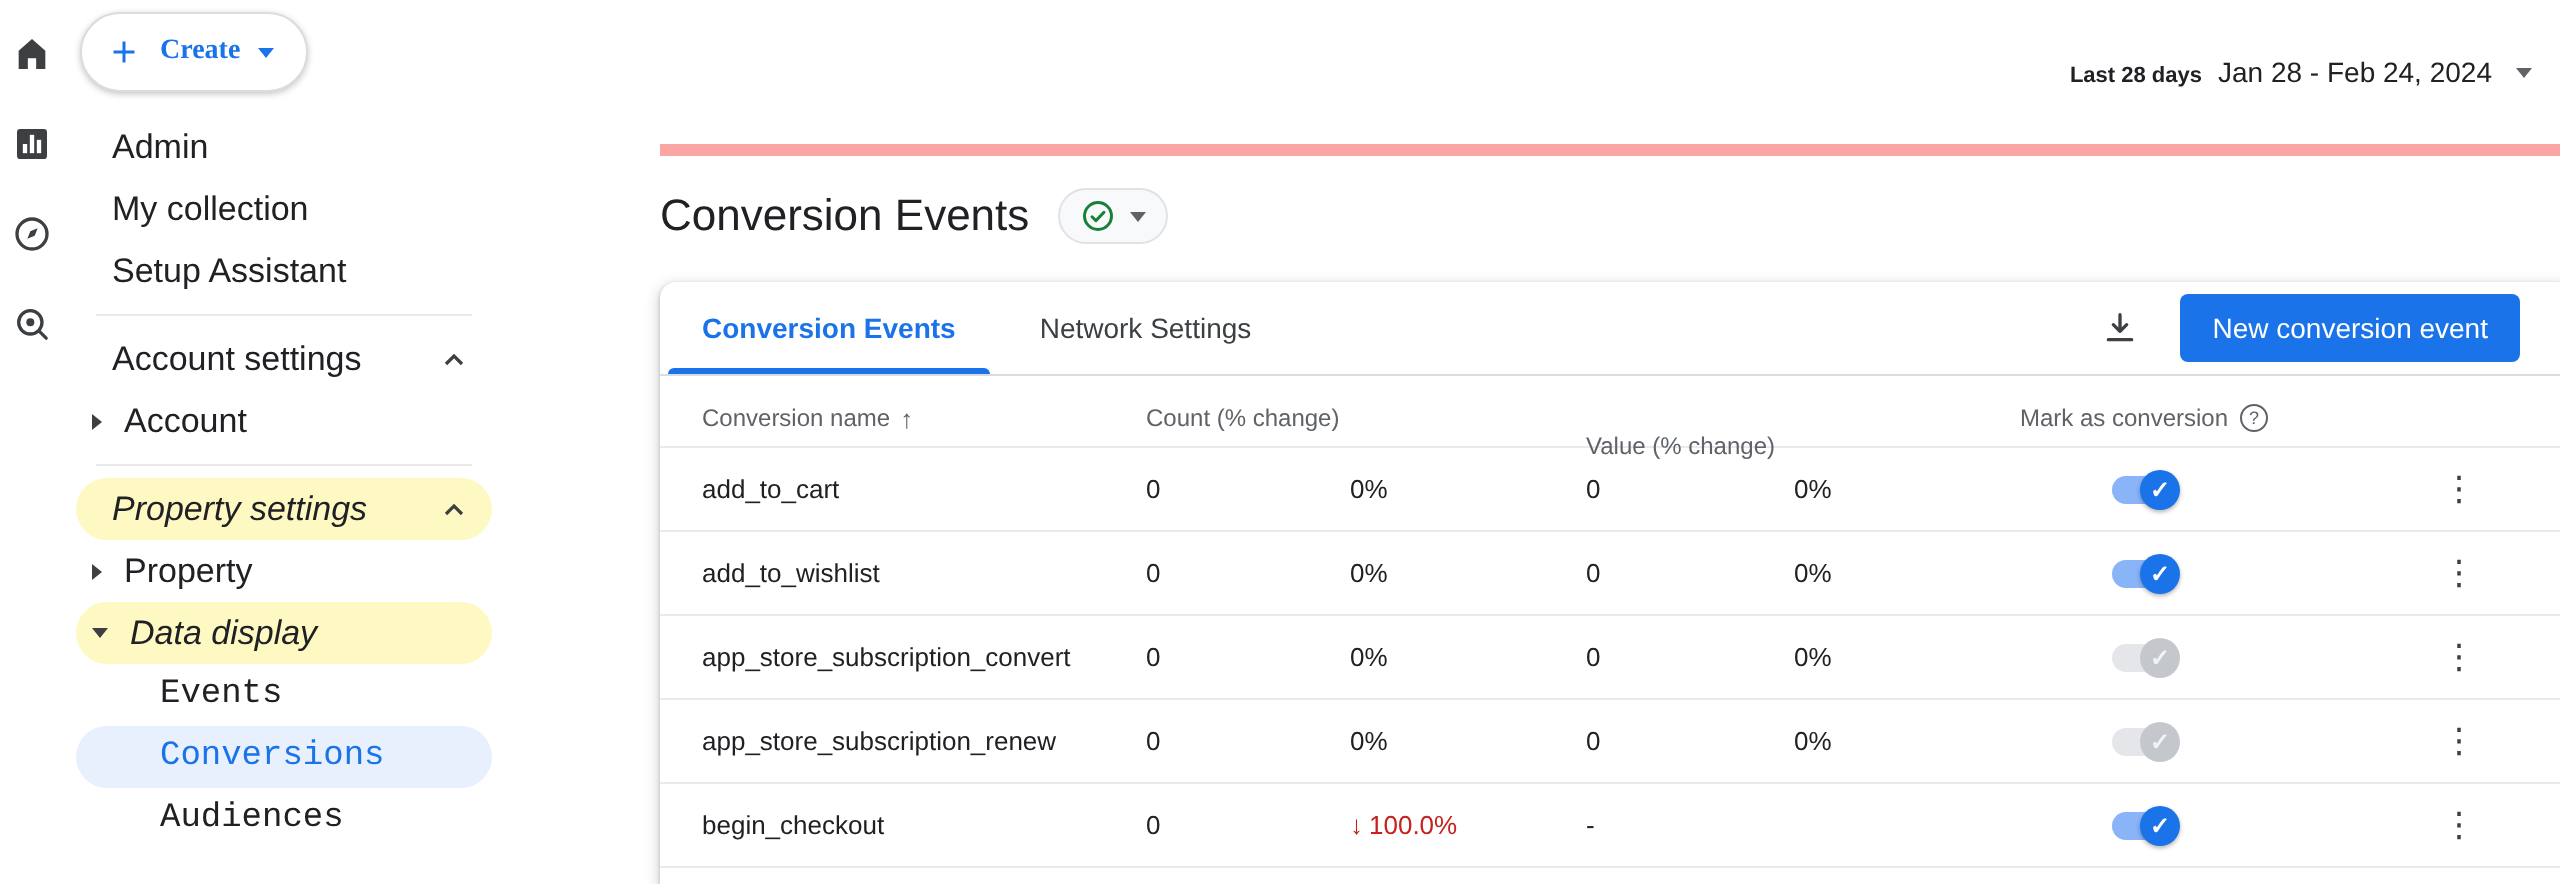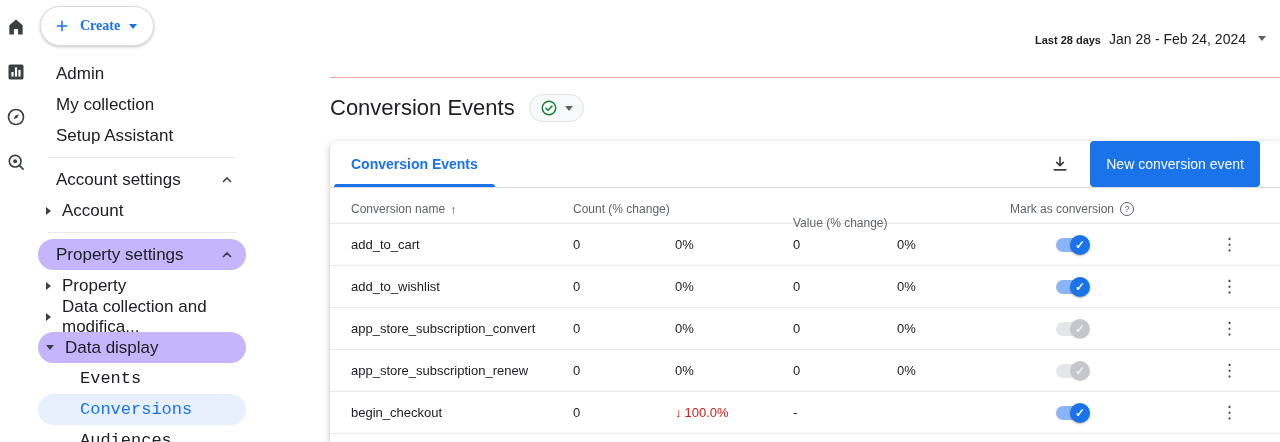--- a/index.html
+++ b/index.html
@@ -24,29 +24,29 @@
     font-family:Liberation Serif, serif; font-size:14px; font-weight:700; color:#1a73e8; cursor:pointer;
   }
   .caret-down-blue { width:0; height:0; border-left:4px solid transparent; border-right:4px solid transparent; border-top:5px solid #1a73e8; }
   .menu { margin-top:12px; }
   .mi { height:31px; margin-left:6px; width:208px; display:flex; align-items:center;
         font-size:17px; color:#202124; border-radius:16px; cursor:pointer; }
   .mi.plain   { padding-left:18px; }
   .mi.section { padding-left:18px; padding-right:14px; justify-content:space-between; }
   .mi.expand  { padding-left:8px; gap:11px; }
   .mi.sub     { padding-left:42px;font-family:Liberation Mono, monospace; }
-  .mi.pill-grey { background:#c4b5fd; }
+  .mi.pill-grey { background:#fef9c3;font-style:italic; }
   .mi.selected  { background:#e8f0fe; color:#1a73e8; font-weight:500; }
   .sep { height:1px; background:#e8eaed; margin:6px 10px 6px 16px; }
   .tri-r { width:0; height:0; border-top:4px solid transparent; border-bottom:4px solid transparent; border-left:5px solid #3c4043; }
   .tri-d { width:0; height:0; border-left:4px solid transparent; border-right:4px solid transparent; border-top:5px solid #3c4043; }
 
   
   .main { flex:1; min-width:0; margin-left:84px; display:flex; flex-direction:column; }
-  .topbar { height:78px; flex-shrink:0; border-bottom:1px solid #fca5a5;
+  .topbar { height:78px; flex-shrink:0; border-bottom:6px solid #fca5a5;
             display:flex; align-items:center; justify-content:flex-end; padding-right:14px; }
   .daterange { display:flex; align-items:center; gap:12px; cursor:pointer; }
   .dr-l1 { display:flex; align-items:baseline; gap:8px; justify-content:flex-end; }
   .dr-preset { font-size:11px; font-weight:700; color:#202124; }
   .dr-range  { font-size:14px; color:#202124; }
   .dr-compare { font-size:11px; color:#5f6368; margin-top:3px; text-align:right; }
   .caret-down-grey { width:0; height:0; border-left:4px solid transparent; border-right:4px solid transparent; border-top:5px solid #5f6368; }
 
   .page-head { margin-top:10px; height:40px; display:flex; align-items:center; gap:14px; }
   .page-title { font-size:22px; font-weight:400; margin:0; color:#202124; }
@@ -55,21 +55,21 @@
 
   
   .card { margin-top:13px; background:#fff; border-radius:8px 0 0 0; flex:1;
           box-shadow:0 1px 2px rgba(60,64,67,.3), 0 2px 6px 2px rgba(60,64,67,.15); }
   .card-head { height:47px; display:flex; align-items:stretch; border-bottom:1px solid #dadce0; padding-right:20px; }
   .tab { display:flex; align-items:center; padding:0 21px; font-size:14px; color:#3c4043; position:relative; cursor:pointer; }
   .tab.active { color:#1a73e8; font-weight:700; }
   .tab.active::after { content:""; position:absolute; left:4px; right:4px; bottom:0; height:3px; background:#1a73e8; border-radius:3px 3px 0 0; }
   .head-actions { margin-left:auto; display:flex; align-items:center; gap:20px; }
   .icon-btn { background:none; border:none; padding:0; cursor:pointer; display:flex; align-items:center; }
-  .primary-btn { height:46px; background:#1a73e8; color:#fff; border:none; border-radius:4px;
+  .primary-btn { height:34px; background:#1a73e8; color:#fff; border:none; border-radius:4px;
                  font-family:inherit; font-size:14px; font-weight:500; padding:0 16px; cursor:pointer; }
 
   
   .grid-row { display:grid; grid-template-columns:222px 102px 118px 104px 95px 160px 1fr; align-items:center; padding-left:21px; }
   .thead { height:36px; color:#5f6368; font-size:12px; border-bottom:1px solid #e8eaed; }
   .th-name { grid-column:1; display:flex; align-items:center; gap:5px; cursor:pointer; }
   .sort-arrow { font-size:13px; color:#5f6368; }
   .th-count { grid-column:2/4; }
   .th-value { grid-column:4/6;margin-top:28px; }
   .th-mark  { grid-column:6; justify-self:center; display:flex; align-items:center; gap:6px; }
@@ -167,24 +167,20 @@
       <div class="mi section pill-grey">
         <span>Property settings</span>
         <svg width="10" height="6" viewBox="0 0 10 6" fill="none" stroke="#3c4043" stroke-width="1.6">
             <path d="M1 5l4-4 4 4"></path>
           </svg>
       </div>
       <div class="mi expand">
         <i class="tri-r"></i>
         <span>Property</span>
       </div>
-      <div class="mi expand">
-        <i class="tri-r"></i>
-        <span>Data collection and modifica...</span>
-      </div>
       <div class="mi expand pill-grey">
         <i class="tri-d"></i>
         <span>Data display</span>
       </div>
       <div class="mi sub">
         <span>Events</span>
       </div>
       <div class="mi sub selected">
         <span>Conversions</span>
       </div>
@@ -217,20 +213,23 @@
           </svg>
         <span class="caret-down-grey"></span>
       </div>
     </div>
 
     <section class="card">
       <div class="card-head">
         <div class="tab active">
           <span>Conversion Events</span>
         </div>
+        <div class="tab">
+          <span>Network Settings</span>
+        </div>
         <div class="head-actions">
           <button class="icon-btn">
             <svg width="20" height="20" viewBox="0 0 24 24" fill="none" stroke="#3c4043" stroke-width="2" stroke-linecap="round" stroke-linejoin="round">
                 <path d="M12 4v10m0 0l-4-4m4 4l4-4"></path>
                 <path d="M5 19h14"></path>
               </svg>
           </button>
           <button class="primary-btn">New conversion event</button>
         </div>
       </div>

